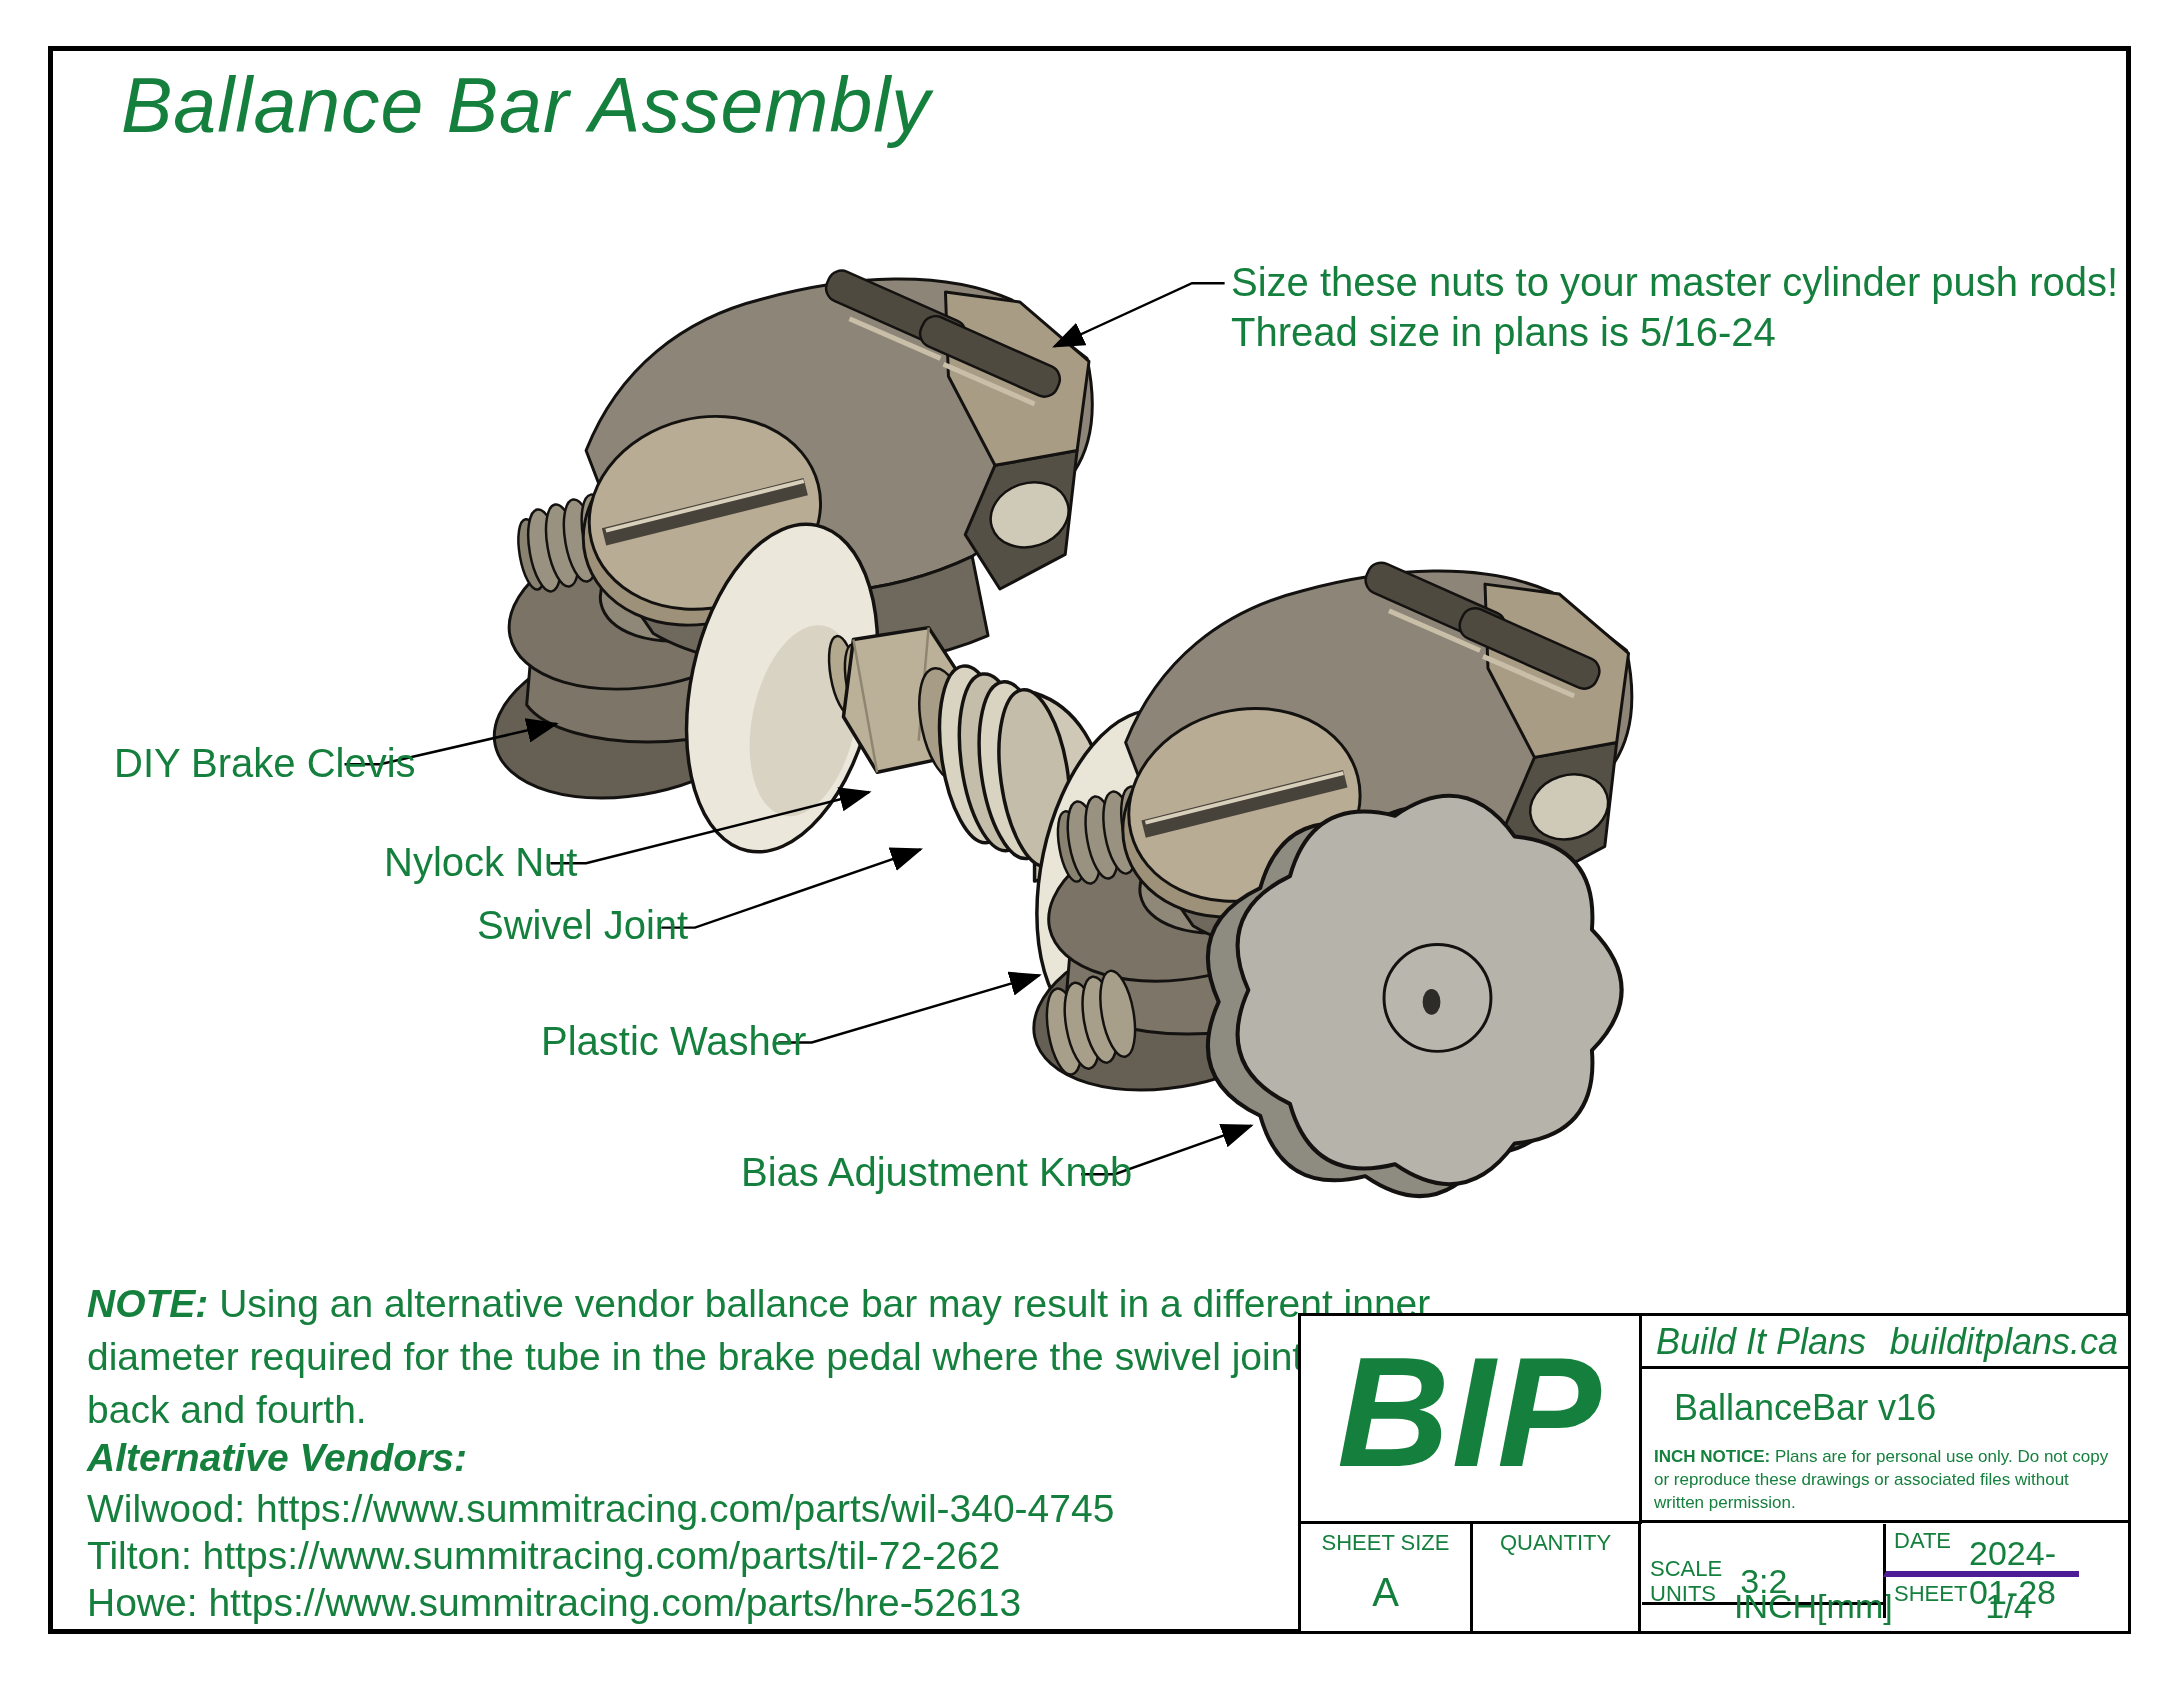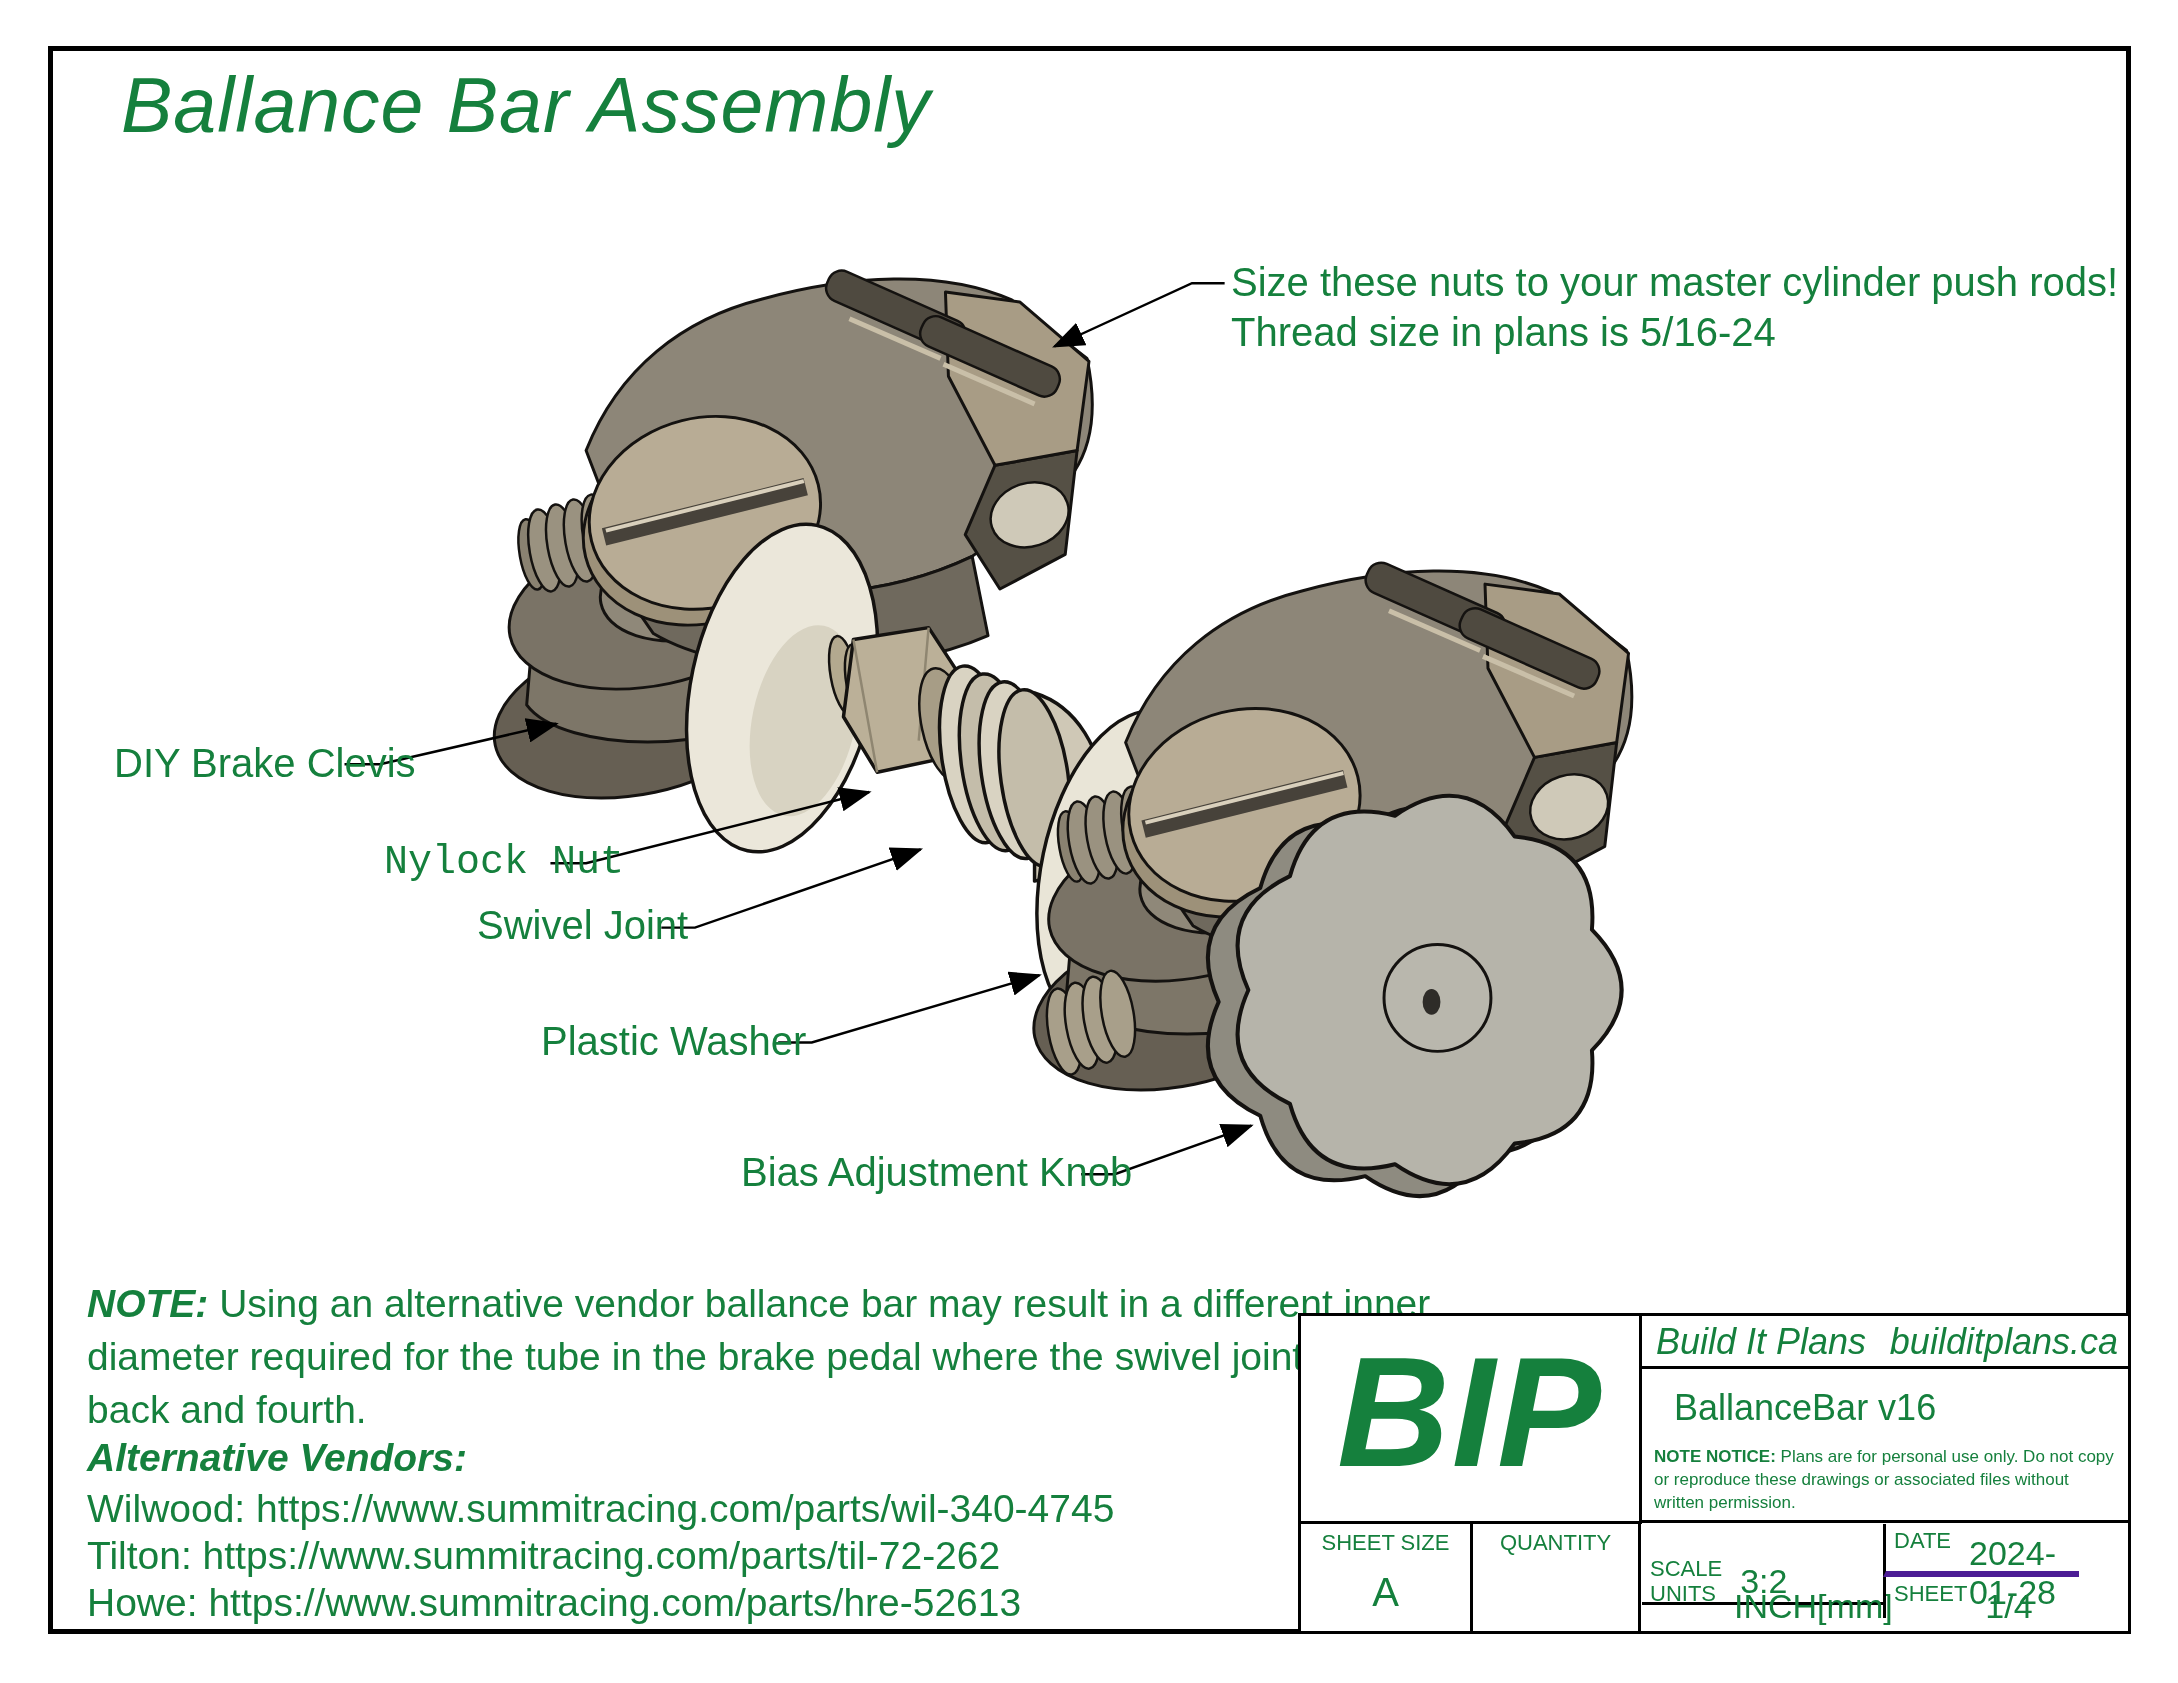--- a/index.html
+++ b/index.html
@@ -4,21 +4,21 @@
 <style>
   html,body{margin:0;padding:0;background:#ffffff;}
   .sheet{position:relative;width:2178px;height:1683px;background:#ffffff;overflow:hidden;
          font-family:"Liberation Sans", sans-serif;color:#15803d;}
   .frame{position:absolute;left:48px;top:46px;width:2083px;height:1588px;border:5px solid #000;box-sizing:border-box;}
   .drawing-svg{position:absolute;left:0;top:0;width:2178px;height:1683px;}
   .title{position:absolute;left:121px;top:61px;font-size:77px;font-style:italic;letter-spacing:1px;white-space:nowrap;}
   .annot{position:absolute;left:1231px;top:257px;font-size:40px;line-height:50px;white-space:nowrap;}
   .part-label{position:absolute;font-size:40px;white-space:nowrap;}
   .lbl-clevis{left:114px;top:741px;}
-  .lbl-nylock{left:384px;top:840px;font-family:Liberation Mono, monospace;}
+  .lbl-nylock{left:384px;top:840px;}
   .lbl-swivel{left:477px;top:903px;}
   .lbl-washer{left:541px;top:1019px;}
   .lbl-knob{left:741px;top:1150px;}
   .note-block{position:absolute;left:87px;top:1277px;font-size:39px;line-height:53px;white-space:nowrap;}
   .note-prefix{font-weight:bold;font-style:italic;}
   .vendors{position:absolute;left:87px;top:1434px;font-size:39px;line-height:47px;white-space:nowrap;}
   .vendors .heading{font-weight:bold;font-style:italic;margin-bottom:4px;}
   
   .tblock{position:absolute;left:1298px;top:1313px;width:833px;height:321px;border:3px solid #000;box-sizing:border-box;background:#fff;}
   .cell{position:absolute;box-sizing:border-box;}
@@ -185,21 +185,21 @@
   <div class="tblock">
     <div class="cell company-row">
       <span class="company-name">Build It Plans</span>
       <span class="website">builditplans.ca</span>
     </div>
     <div class="cell logo-cell">
       <span class="logo-text">BIP</span>
     </div>
     <div class="cell part-cell">
       <div class="part-name">BallanceBar v16</div>
-      <div class="legal"><span class="legal-prefix">NOTE NOTICE:</span><span> Plans are for personal use only. Do not copy or reproduce these drawings or associated files without written permission.</span></div>
+      <div class="legal"><span class="legal-prefix">INCH NOTICE:</span><span> Plans are for personal use only. Do not copy or reproduce these drawings or associated files without written permission.</span></div>
     </div>
     <div class="cell ssize-cell">
       <div class="cell-center-label">SHEET SIZE</div>
       <div class="cell-center-value">A</div>
     </div>
     <div class="cell qty-cell">
       <div class="cell-center-label">QUANTITY</div>
       <div class="cell-center-value"></div>
     </div>
     <div class="cell scale-cell">

